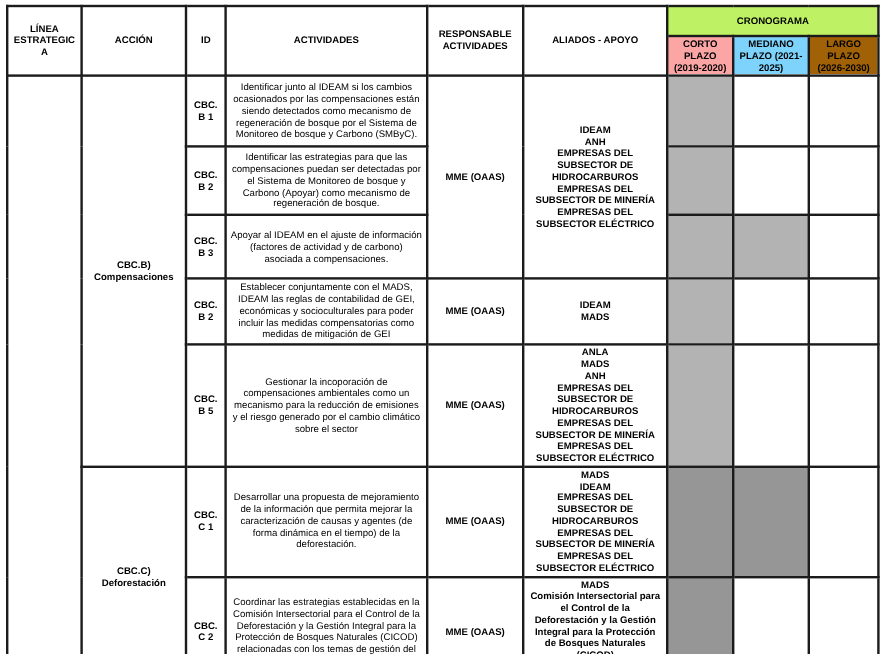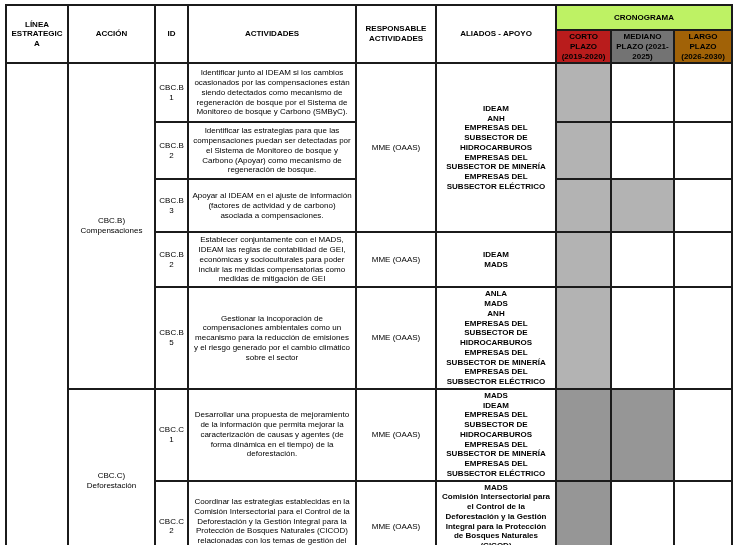--- a/index.html
+++ b/index.html
@@ -15,21 +15,21 @@
     padding:1px 3px;
     font-size:8px;
     line-height:1.22;
     vertical-align:middle;
     text-align:center;
     overflow:hidden;
     white-space:pre-line;
     word-wrap:break-word;
   }
   .grid th{font-weight:bold;}
-  .bold{font-weight:normal;}
+  .bold{font-weight:bold;}
   .left{text-align:left;padding:2px 4px;border-radius:15px;}
   .small{font-size:7px;}
   .aliados{font-size:7px;font-weight:bold;line-height:1.3;}
   .vb{vertical-align:bottom;}
   .vt{vertical-align:top;}
   
   .tb{border-bottom-width:1px;}
   .tt{border-top-width:1px;}
   
   tr.h-top{height:25px;}
@@ -62,22 +62,22 @@
     <tr class="h-top">
       <th rowspan="2">LÍNEA ESTRATEGICA</th>
       <th rowspan="2">ACCIÓN</th>
       <th rowspan="2">ID</th>
       <th rowspan="2">ACTIVIDADES</th>
       <th rowspan="2">RESPONSABLE ACTIVIDADES</th>
       <th rowspan="2">ALIADOS - APOYO</th>
       <th colspan="3" style="background-color: #bef264;">CRONOGRAMA</th>
     </tr>
     <tr class="h-sub">
-      <th class="small" style="background-color: #b91c1c;">CORTO PLAZO (2019-2020)</th>
-      <th class="small" style="background-color: #737373;">MEDIANO PLAZO (2021-2025)</th>
+      <th class="small" style="background-color: #fca5a5;">CORTO PLAZO (2019-2020)</th>
+      <th class="small" style="background-color: #7dd3fc;">MEDIANO PLAZO (2021-2025)</th>
       <th class="small" style="background-color: #a16207;">LARGO PLAZO (2026-2030)</th>
     </tr>
 
     <tr class="r1">
       <td rowspan="7"></td>
       <td rowspan="5" class="bold">CBC.B) Compensaciones</td>
       <td class="bold tb">CBC.B 1</td>
       <td class="left tb">Identificar junto al IDEAM si los cambios ocasionados por las compensaciones están siendo detectados como mecanismo de regeneración de bosque por el Sistema de Monitoreo de bosque y Carbono (SMByC).</td>
       <td rowspan="3" class="bold">MME (OAAS)</td>
       <td rowspan="3" class="aliados">IDEAM

